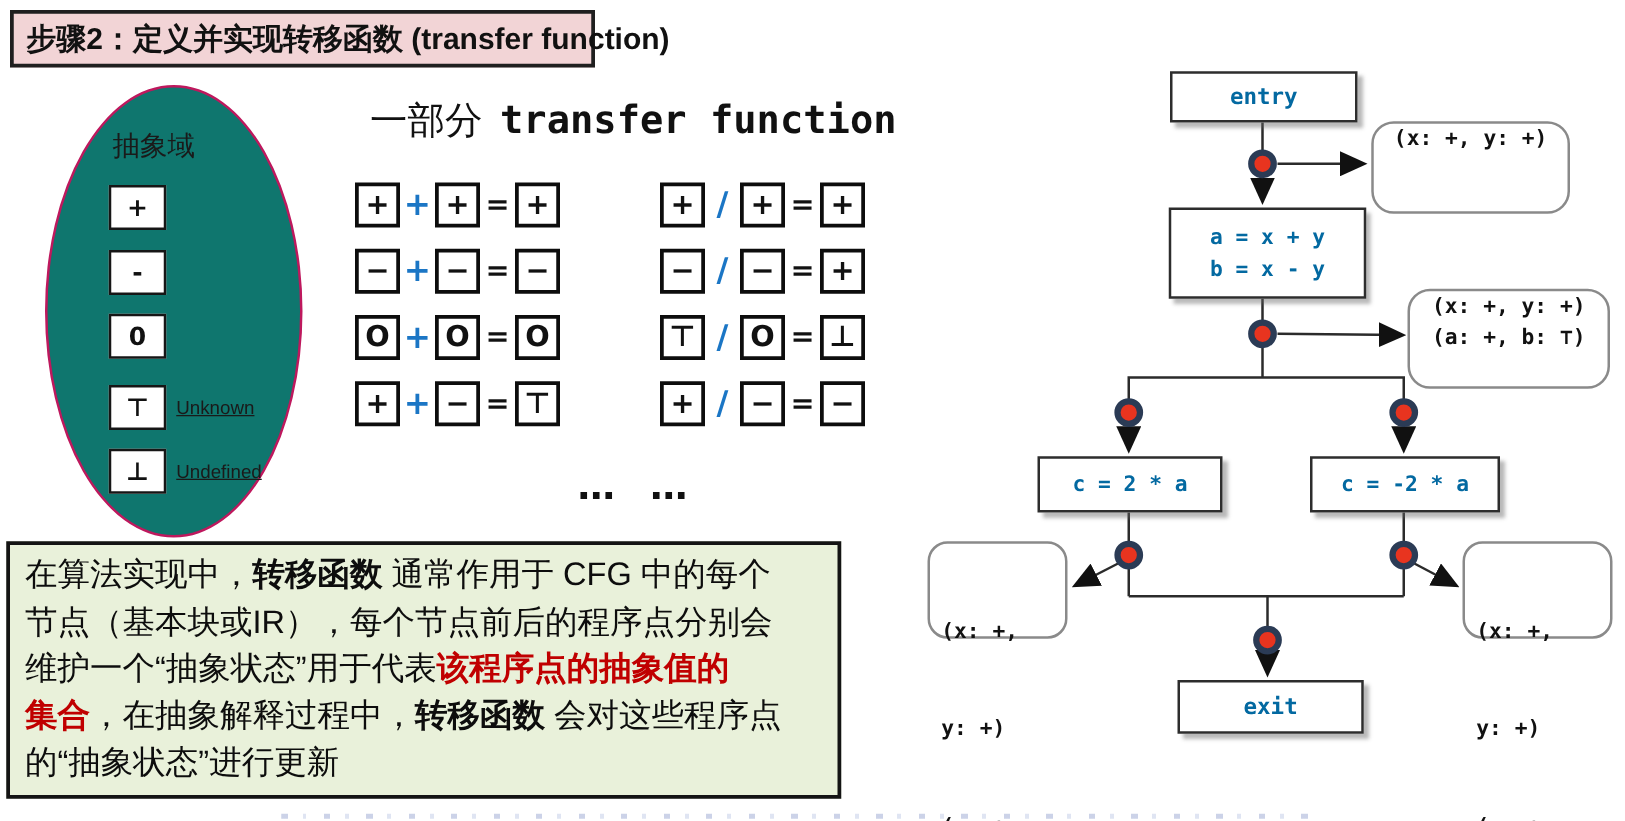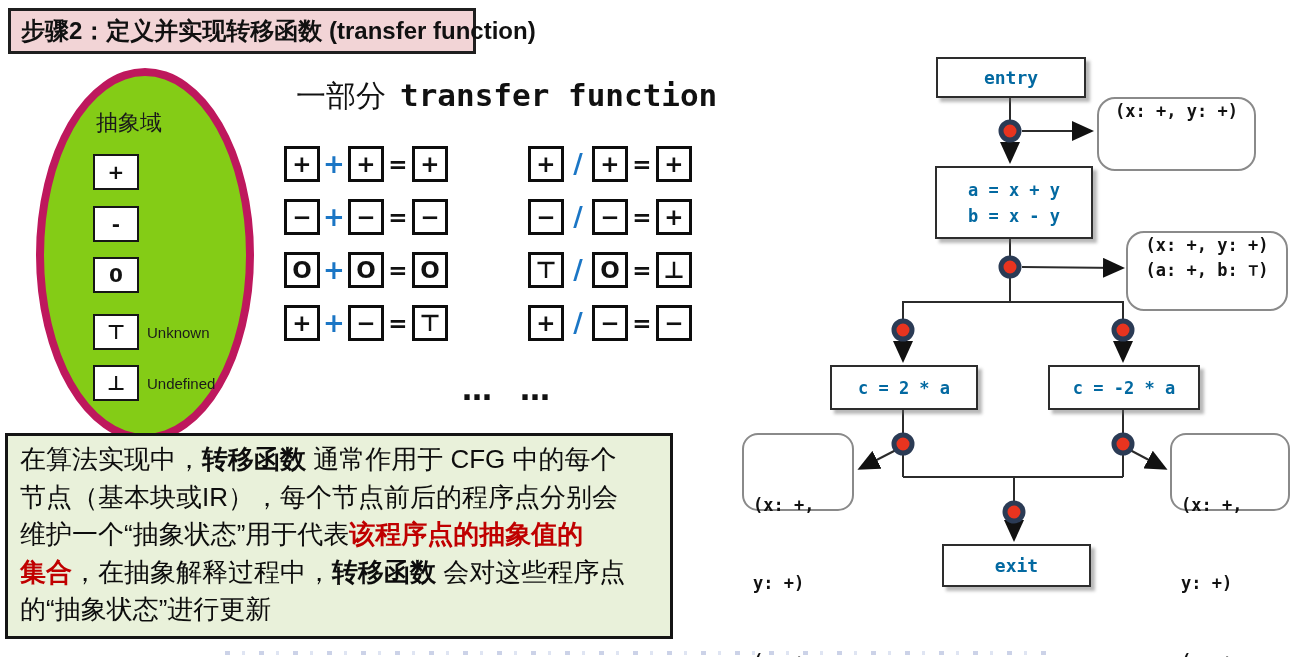--- a/index.html
+++ b/index.html
@@ -6,28 +6,28 @@
   #slide{position:relative;width:1300px;height:657px;background:#ffffff;overflow:hidden;
          font-family:"Liberation Sans",sans-serif;color:#111;}
 
   
   .title-box{position:absolute;left:8px;top:8px;width:452px;height:40px;
     background:#f2d4d6;border:3px solid #1f1f1f;display:flex;align-items:center;
     padding-left:10px;font-size:24px;font-weight:700;white-space:nowrap;}
 
   
   .domain-ellipse{position:absolute;left:36px;top:68px;width:202px;height:358px;
-    background:#84cc16;border:8px solid #be185d;border-radius:50%;}
+    background:#0f766e;border:2px solid #be185d;border-radius:50%;}
   .domain-label{position:absolute;left:0;top:32px;width:170px;text-align:center;
     font-size:22px;color:#1a1a1a;}
   .dom-row{position:absolute;display:flex;align-items:center;gap:8px;}
   .dom-box{width:42px;height:32px;background:#fff;border:2.5px solid #161616;
     display:flex;align-items:center;justify-content:center;
     font:700 20px "DejaVu Sans",sans-serif;}
-  .dom-note{font-size:15px;color:#1a1a1a;}
+  .dom-note{font-size:15px;color:#1a1a1a;text-decoration:underline;}
 
   
   .tf-heading{position:absolute;left:296px;top:76px;display:flex;align-items:baseline;gap:14px;white-space:nowrap;}
   .tf-heading .cjk{font-size:30px;color:#111;}
   .tf-heading .code{font:700 31px "DejaVu Sans Mono",monospace;color:#111;}
 
   
   .eq-col{position:absolute;display:flex;flex-direction:column;}
   .eq-col.add{left:284px;top:146px;}
   .eq-col.div{left:528px;top:146px;}

